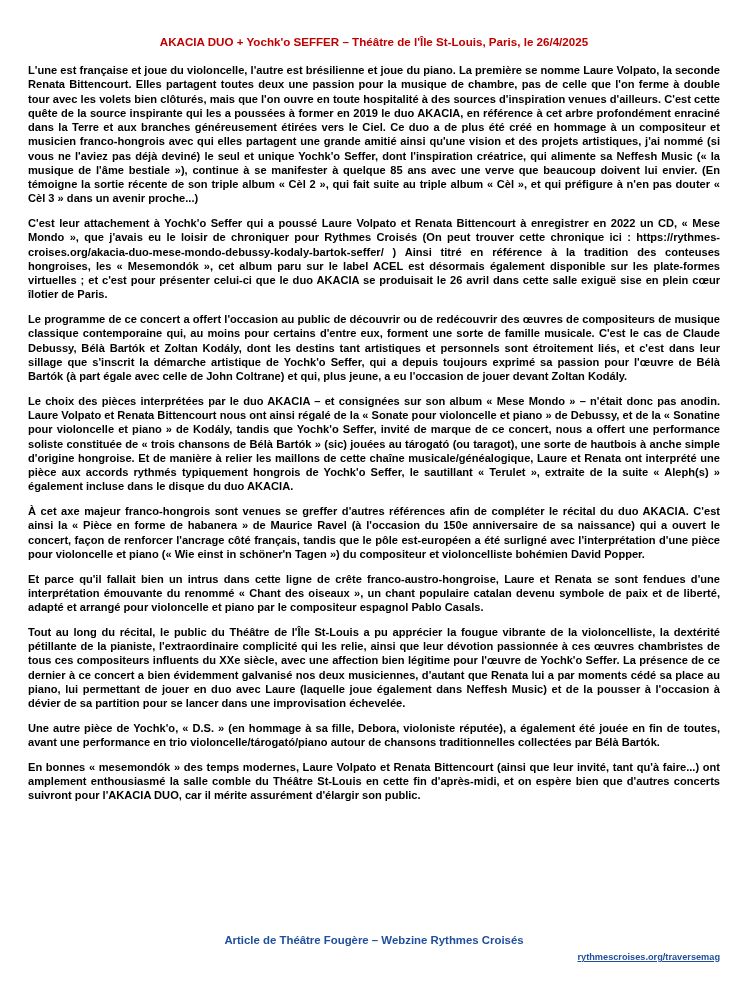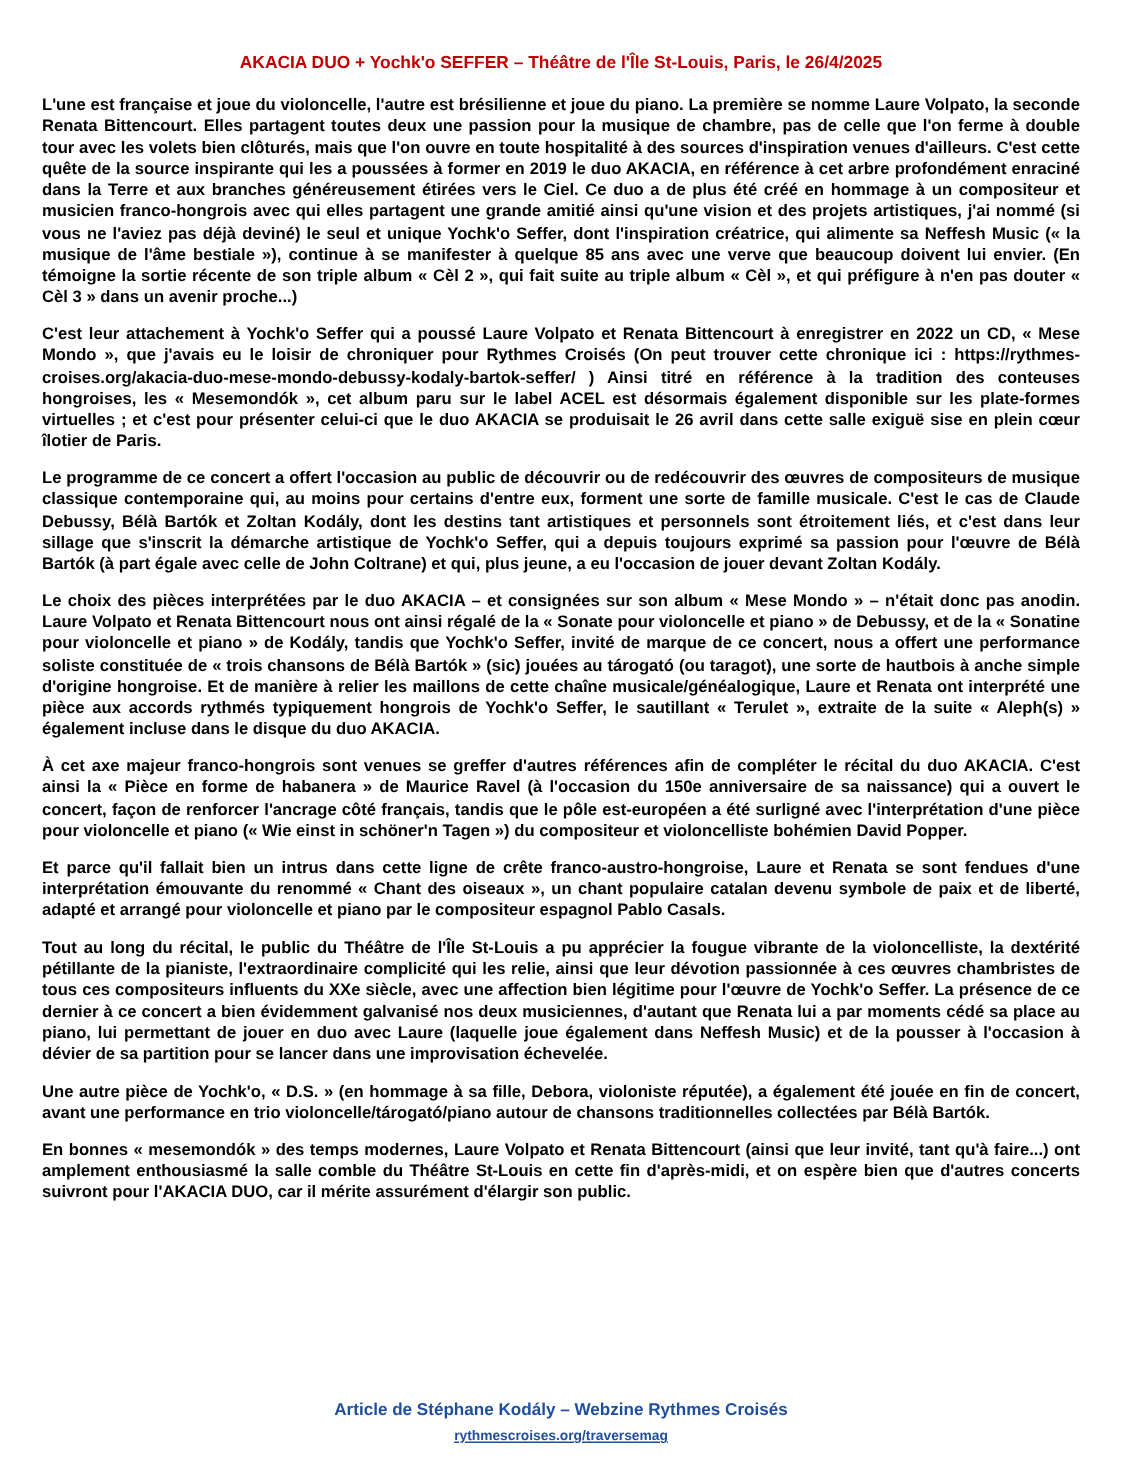--- a/index.html
+++ b/index.html
@@ -40,21 +40,21 @@
   }
   .footer-credit {
     text-align: center;
     font-weight: bold;
     font-size: 11.4px;
     color: #1F4E9C;
     margin-top: 30px;
     margin-bottom: 6px;
   }
   .footer-link {
-    text-align: center;
+    text-align: right;
     font-size: 9.2px;
     font-weight: bold;
     color: #1F4E9C;
     text-decoration: underline;
   }
   .footer-wrap {
     position: absolute;
     left: 28px;
     right: 28px;
     bottom: 22px;
@@ -68,22 +68,22 @@
   <div class="doc-title">AKACIA DUO + Yochk'o SEFFER – Théâtre de l'Île St-Louis, Paris, le 26/4/2025</div>
 
   <div class="body-text">
     <p>L'une est française et joue du violoncelle, l'autre est brésilienne et joue du piano. La première se nomme Laure Volpato, la seconde Renata Bittencourt. Elles partagent toutes deux une passion pour la musique de chambre, pas de celle que l'on ferme à double tour avec les volets bien clôturés, mais que l'on ouvre en toute hospitalité à des sources d'inspiration venues d'ailleurs. C'est cette quête de la source inspirante qui les a poussées à former en 2019 le duo AKACIA, en référence à cet arbre profondément enraciné dans la Terre et aux branches généreusement étirées vers le Ciel. Ce duo a de plus été créé en hommage à un compositeur et musicien franco-hongrois avec qui elles partagent une grande amitié ainsi qu'une vision et des projets artistiques, j'ai nommé (si vous ne l'aviez pas déjà deviné) le seul et unique Yochk'o Seffer, dont l'inspiration créatrice, qui alimente sa Neffesh Music (« la musique de l'âme bestiale »), continue à se manifester à quelque 85 ans avec une verve que beaucoup doivent lui envier. (En témoigne la sortie récente de son triple album « Cèl 2 », qui fait suite au triple album « Cèl », et qui préfigure à n'en pas douter « Cèl 3 » dans un avenir proche...)</p>
     <p>C'est leur attachement à Yochk'o Seffer qui a poussé Laure Volpato et Renata Bittencourt à enregistrer en 2022 un CD, « Mese Mondo », que j'avais eu le loisir de chroniquer pour Rythmes Croisés (On peut trouver cette chronique ici : https://rythmes-croises.org/akacia-duo-mese-mondo-debussy-kodaly-bartok-seffer/ )  Ainsi titré en référence à la tradition des conteuses hongroises, les « Mesemondók », cet album paru sur le label ACEL est désormais également disponible sur les plate-formes virtuelles ; et c'est pour présenter celui-ci que le duo AKACIA se produisait le 26 avril dans cette salle exiguë sise en plein cœur îlotier de Paris.</p>
     <p>Le programme de ce concert a offert l'occasion au public de découvrir ou de redécouvrir des œuvres de compositeurs de musique classique contemporaine qui, au moins pour certains d'entre eux, forment une sorte de famille musicale. C'est le cas de Claude Debussy, Bélà Bartók et Zoltan Kodály, dont les destins tant artistiques et personnels sont étroitement liés, et c'est dans leur sillage que s'inscrit la démarche artistique de Yochk'o Seffer, qui a depuis toujours exprimé sa passion pour l'œuvre de Bélà Bartók (à part égale avec celle de John Coltrane) et qui, plus jeune, a eu l'occasion de jouer devant Zoltan Kodály.</p>
     <p>Le choix des pièces interprétées par le duo AKACIA – et consignées sur son album « Mese Mondo » – n'était donc pas anodin. Laure Volpato et Renata Bittencourt nous ont ainsi régalé de la « Sonate pour violoncelle et piano » de Debussy, et de la « Sonatine pour violoncelle et piano » de Kodály, tandis que Yochk'o Seffer, invité de marque de ce concert, nous a offert une performance soliste constituée de « trois chansons de Bélà Bartók » (sic) jouées au tárogató (ou taragot), une sorte de hautbois à anche simple d'origine hongroise. Et de manière à relier les maillons de cette chaîne musicale/généalogique, Laure et Renata ont interprété une pièce aux accords rythmés typiquement hongrois de Yochk'o Seffer, le sautillant « Terulet », extraite de la suite « Aleph(s) » également incluse dans le disque du duo AKACIA.</p>
     <p>À cet axe majeur franco-hongrois sont venues se greffer d'autres références afin de compléter le récital du duo AKACIA. C'est ainsi la « Pièce en forme de habanera » de Maurice Ravel (à l'occasion du 150e anniversaire de sa naissance) qui a ouvert le concert, façon de renforcer l'ancrage côté français, tandis que le pôle est-européen a été surligné avec l'interprétation d'une pièce pour violoncelle et piano (« Wie einst in schöner'n Tagen ») du compositeur et violoncelliste bohémien David Popper.</p>
     <p>Et parce qu'il fallait bien un intrus dans cette ligne de crête franco-austro-hongroise, Laure et Renata se sont fendues d'une interprétation émouvante du renommé « Chant des oiseaux », un chant populaire catalan devenu symbole de paix et de liberté, adapté et arrangé pour violoncelle et piano par le compositeur espagnol Pablo Casals.</p>
     <p>Tout au long du récital, le public du Théâtre de l'Île St-Louis a pu apprécier la fougue vibrante de la violoncelliste, la dextérité pétillante de la pianiste, l'extraordinaire complicité qui les relie, ainsi que leur dévotion passionnée à ces œuvres chambristes de tous ces compositeurs influents du XXe siècle, avec une affection bien légitime pour l'œuvre de Yochk'o Seffer. La présence de ce dernier à ce concert a bien évidemment galvanisé nos deux musiciennes, d'autant que Renata lui a par moments cédé sa place au piano, lui permettant de jouer en duo avec Laure (laquelle joue également dans Neffesh Music) et de la pousser à l'occasion à dévier de sa partition pour se lancer dans une improvisation échevelée.</p>
-    <p>Une autre pièce de Yochk'o, « D.S. » (en hommage à sa fille, Debora, violoniste réputée), a également été jouée en fin de concert, avant une performance en trio violoncelle/tárogató/piano autour de chansons traditionnelles collectées par Bélà Bartók.</p>
+    <p>Une autre pièce de Yochk'o, « D.S. » (en hommage à sa fille, Debora, violoniste réputée), a également été jouée en fin de toutes, avant une performance en trio violoncelle/tárogató/piano autour de chansons traditionnelles collectées par Bélà Bartók.</p>
     <p>En bonnes « mesemondók » des temps modernes, Laure Volpato et Renata Bittencourt (ainsi que leur invité, tant qu'à faire...) ont amplement enthousiasmé la salle comble du Théâtre St-Louis en cette fin d'après-midi, et on espère bien que d'autres concerts suivront pour l'AKACIA DUO, car il mérite assurément d'élargir son public.</p>
   </div>
 
   <div class="footer-wrap">
-    <div class="footer-credit">Article de Stéphane Kodály – Webzine Rythmes Croisés</div>
+    <div class="footer-credit">Article de Théâtre Fougère – Webzine Rythmes Croisés</div>
     <div class="footer-link">rythmescroises.org/traversemag</div>
   </div>
 
 </div>
 
 </body></html>

